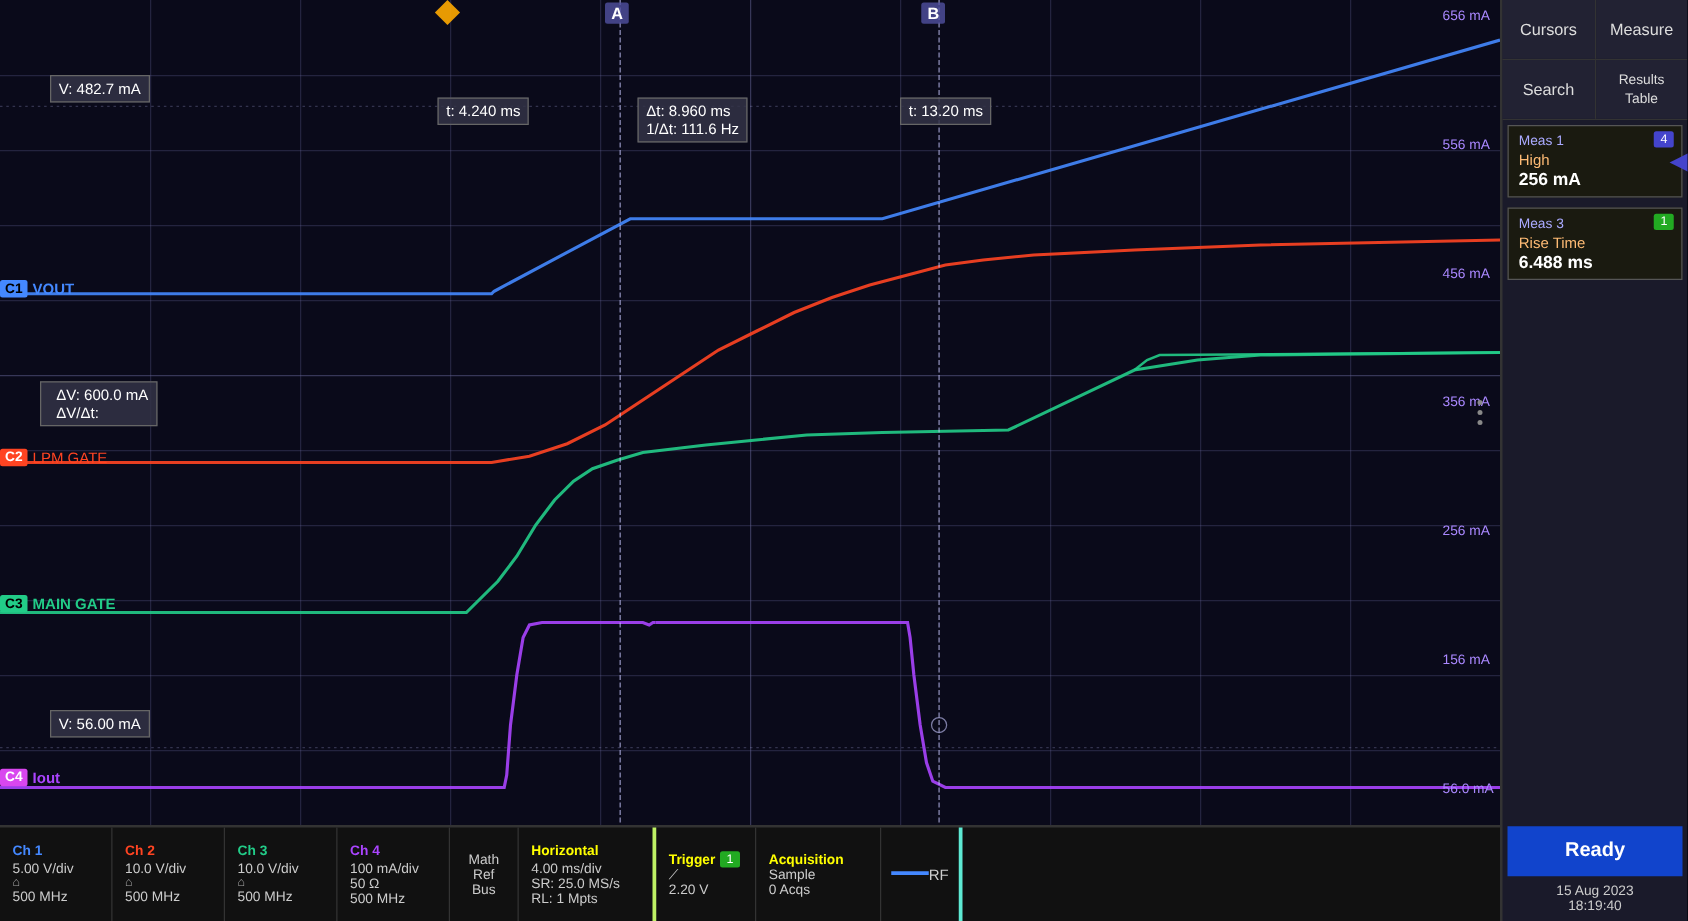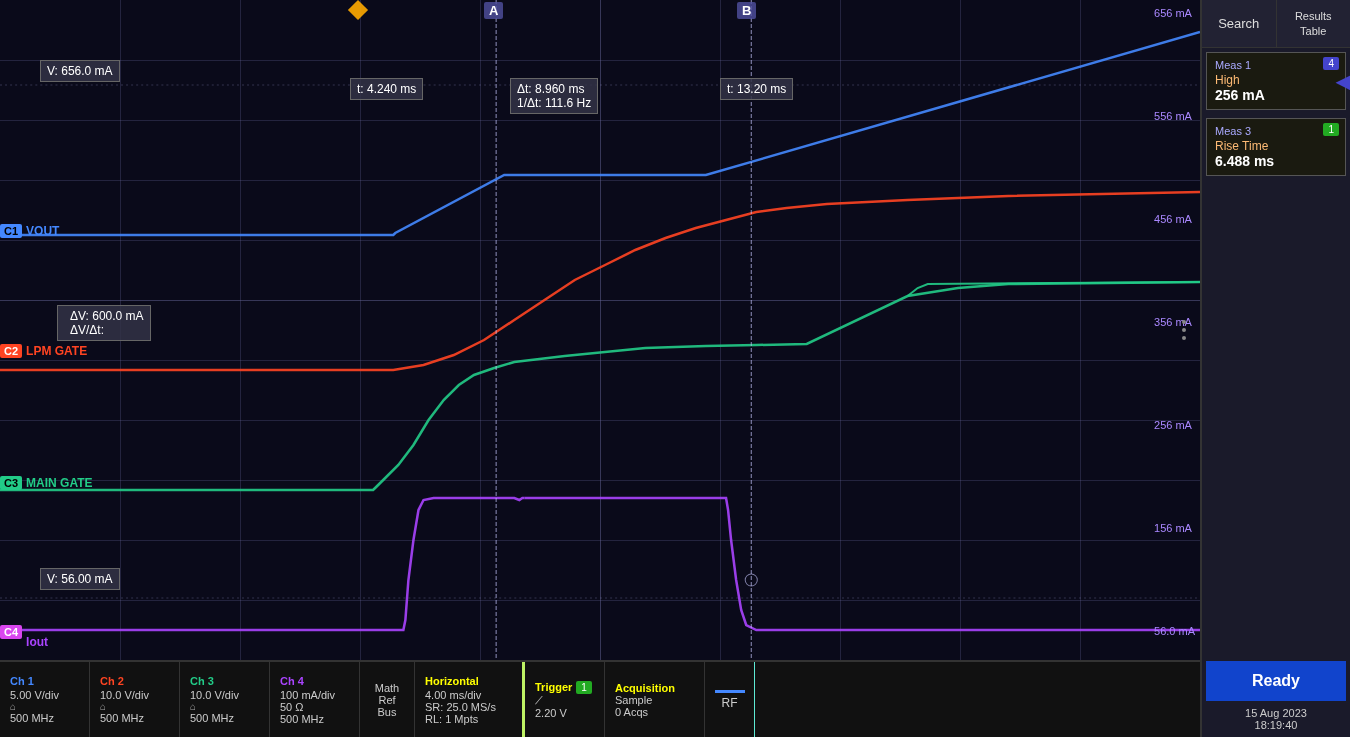--- a/index.html
+++ b/index.html
@@ -338,63 +338,63 @@
       <span style="font-size:11px;color:#aa88ff;">256 mA</span>
       <span style="font-size:11px;color:#aa88ff;">156 mA</span>
       <span style="font-size:11px;color:#aa88ff;">56.0 mA</span>
     </div>
 
     <div style="position:absolute; top:2px; left:484px; color:#fff; font-size:13px; font-weight:bold; background:rgba(80,80,160,0.8); padding:1px 5px; border-radius:2px;">A</div>
 
     <div style="position:absolute; top:2px; left:737px; color:#fff; font-size:13px; font-weight:bold; background:rgba(80,80,160,0.8); padding:1px 5px; border-radius:2px;">B</div>
 
     <div class="info-box" style="top:60px; left:40px;">
-      <span>V:  656.0 mA</span>
+      <span>V:  482.7 mA</span>
     </div>
 
     <div class="info-box" style="top:78px; left:350px;">
       <span>t:   4.240 ms</span>
     </div>
 
     <div class="info-box" style="top:78px; left:510px;">
       <div>Δt:   8.960 ms</div>
       <div>1/Δt:  111.6 Hz</div>
     </div>
 
     <div class="info-box" style="top:78px; left:720px;">
       <span>t:   13.20 ms</span>
     </div>
 
     <div style="position:absolute; top:224px; left:0px; display:flex; align-items:center; gap:4px;">
       <div style="background:#4488ff; color:#000; font-size:11px; font-weight:bold; padding:1px 4px; border-radius:2px;">C1</div>
       <span style="color:#4488ff; font-size:12px; font-weight:bold;">VOUT</span>
     </div>
 
-    <div style="position:absolute; top:344px; left:0px; display:flex; align-items:center; gap:4px;">
+    <div style="position:absolute; top:359px; left:0px; display:flex; align-items:center; gap:4px;">
       <div style="background:#ff4422; color:#fff; font-size:11px; font-weight:bold; padding:1px 4px; border-radius:2px;">C2</div>
-      <span style="color:#ff4422; font-size:12px; font-weight:bold;">LPM GATE</span>
-    </div>
-
-    <div class="info-box" style="top:305px; left:57px;padding-left:12px;">
+      <span style="color:#ff4422; font-size:12px; font-weight:normal;">LPM GATE</span>
+    </div>
+
+    <div class="info-box" style="top:305px; left:32px;padding-left:12px;">
       <div>ΔV:    600.0 mA</div>
       <div>ΔV/Δt:</div>
     </div>
 
     <div style="position:absolute; top:476px; left:0px; display:flex; align-items:center; gap:4px;">
       <div style="background:#22cc88; color:#000; font-size:11px; font-weight:bold; padding:1px 4px; border-radius:2px;">C3</div>
       <span style="color:#22cc88; font-size:12px; font-weight:bold;">MAIN GATE</span>
     </div>
 
     <div class="info-box" style="top:568px; left:40px;">
       <span>V:  56.00 mA</span>
     </div>
 
     <div style="position:absolute; top:615px; left:0px; display:flex; align-items:center; gap:4px;">
       <div style="background:#d946ef; color:#fff; font-size:11px; font-weight:bold; padding:1px 4px; border-radius:2px;">C4</div>
-      <span style="color:#aa44ff; font-size:12px; font-weight:bold;margin-top:20px;">Iout</span>
+      <span style="color:#aa44ff; font-size:12px; font-weight:bold;">Iout</span>
     </div>
 
     <div style="position:absolute; right:14px; top:50%; transform:translateY(-50%); display:flex; flex-direction:column; gap:4px;">
       <div class="dot"></div>
       <div class="dot"></div>
       <div class="dot"></div>
     </div>
   </div>
 
   <div id="status-bar">
@@ -448,29 +448,33 @@
       <div class="trigger-status-line">⟋</div>
       <div class="trigger-status-line">2.20 V</div>
     </div>
 
     <div class="acquisition-status">
       <div class="acquisition-title">Acquisition</div>
       <div class="acquisition-line">Sample</div>
       <div class="acquisition-line">0 Acqs</div>
     </div>
 
-    <div style="display:flex; flex-direction:column; justify-content:center; align-items:center; padding:4px 8px; border-right:1px solid #5eead4; min-width:50px;">
+    <div style="display:flex; flex-direction:row; justify-content:center; align-items:center; padding:4px 8px; border-right:3px solid #5eead4; min-width:50px;">
       <div class="line-indicator"></div>
       <div style="color:#ccc; font-size:12px;">RF</div>
     </div>
   </div>
 </div>
 
 <div id="right-panel">
 
+  <div class="panel-btn-top-row">
+    <div class="panel-btn-half">Cursors</div>
+    <div class="panel-btn-half">Measure</div>
+  </div>
 
   <div class="panel-btn-top-row">
     <div class="panel-btn-half">Search</div>
     <div class="panel-btn-half" style="font-size:11px; line-height:1.3;">Results<br>Table</div>
   </div>
 
 
   <div class="meas-box" style="position:relative;">
     <div class="meas-box-badge">4</div>
     <div class="meas-box-title">Meas 1</div>

